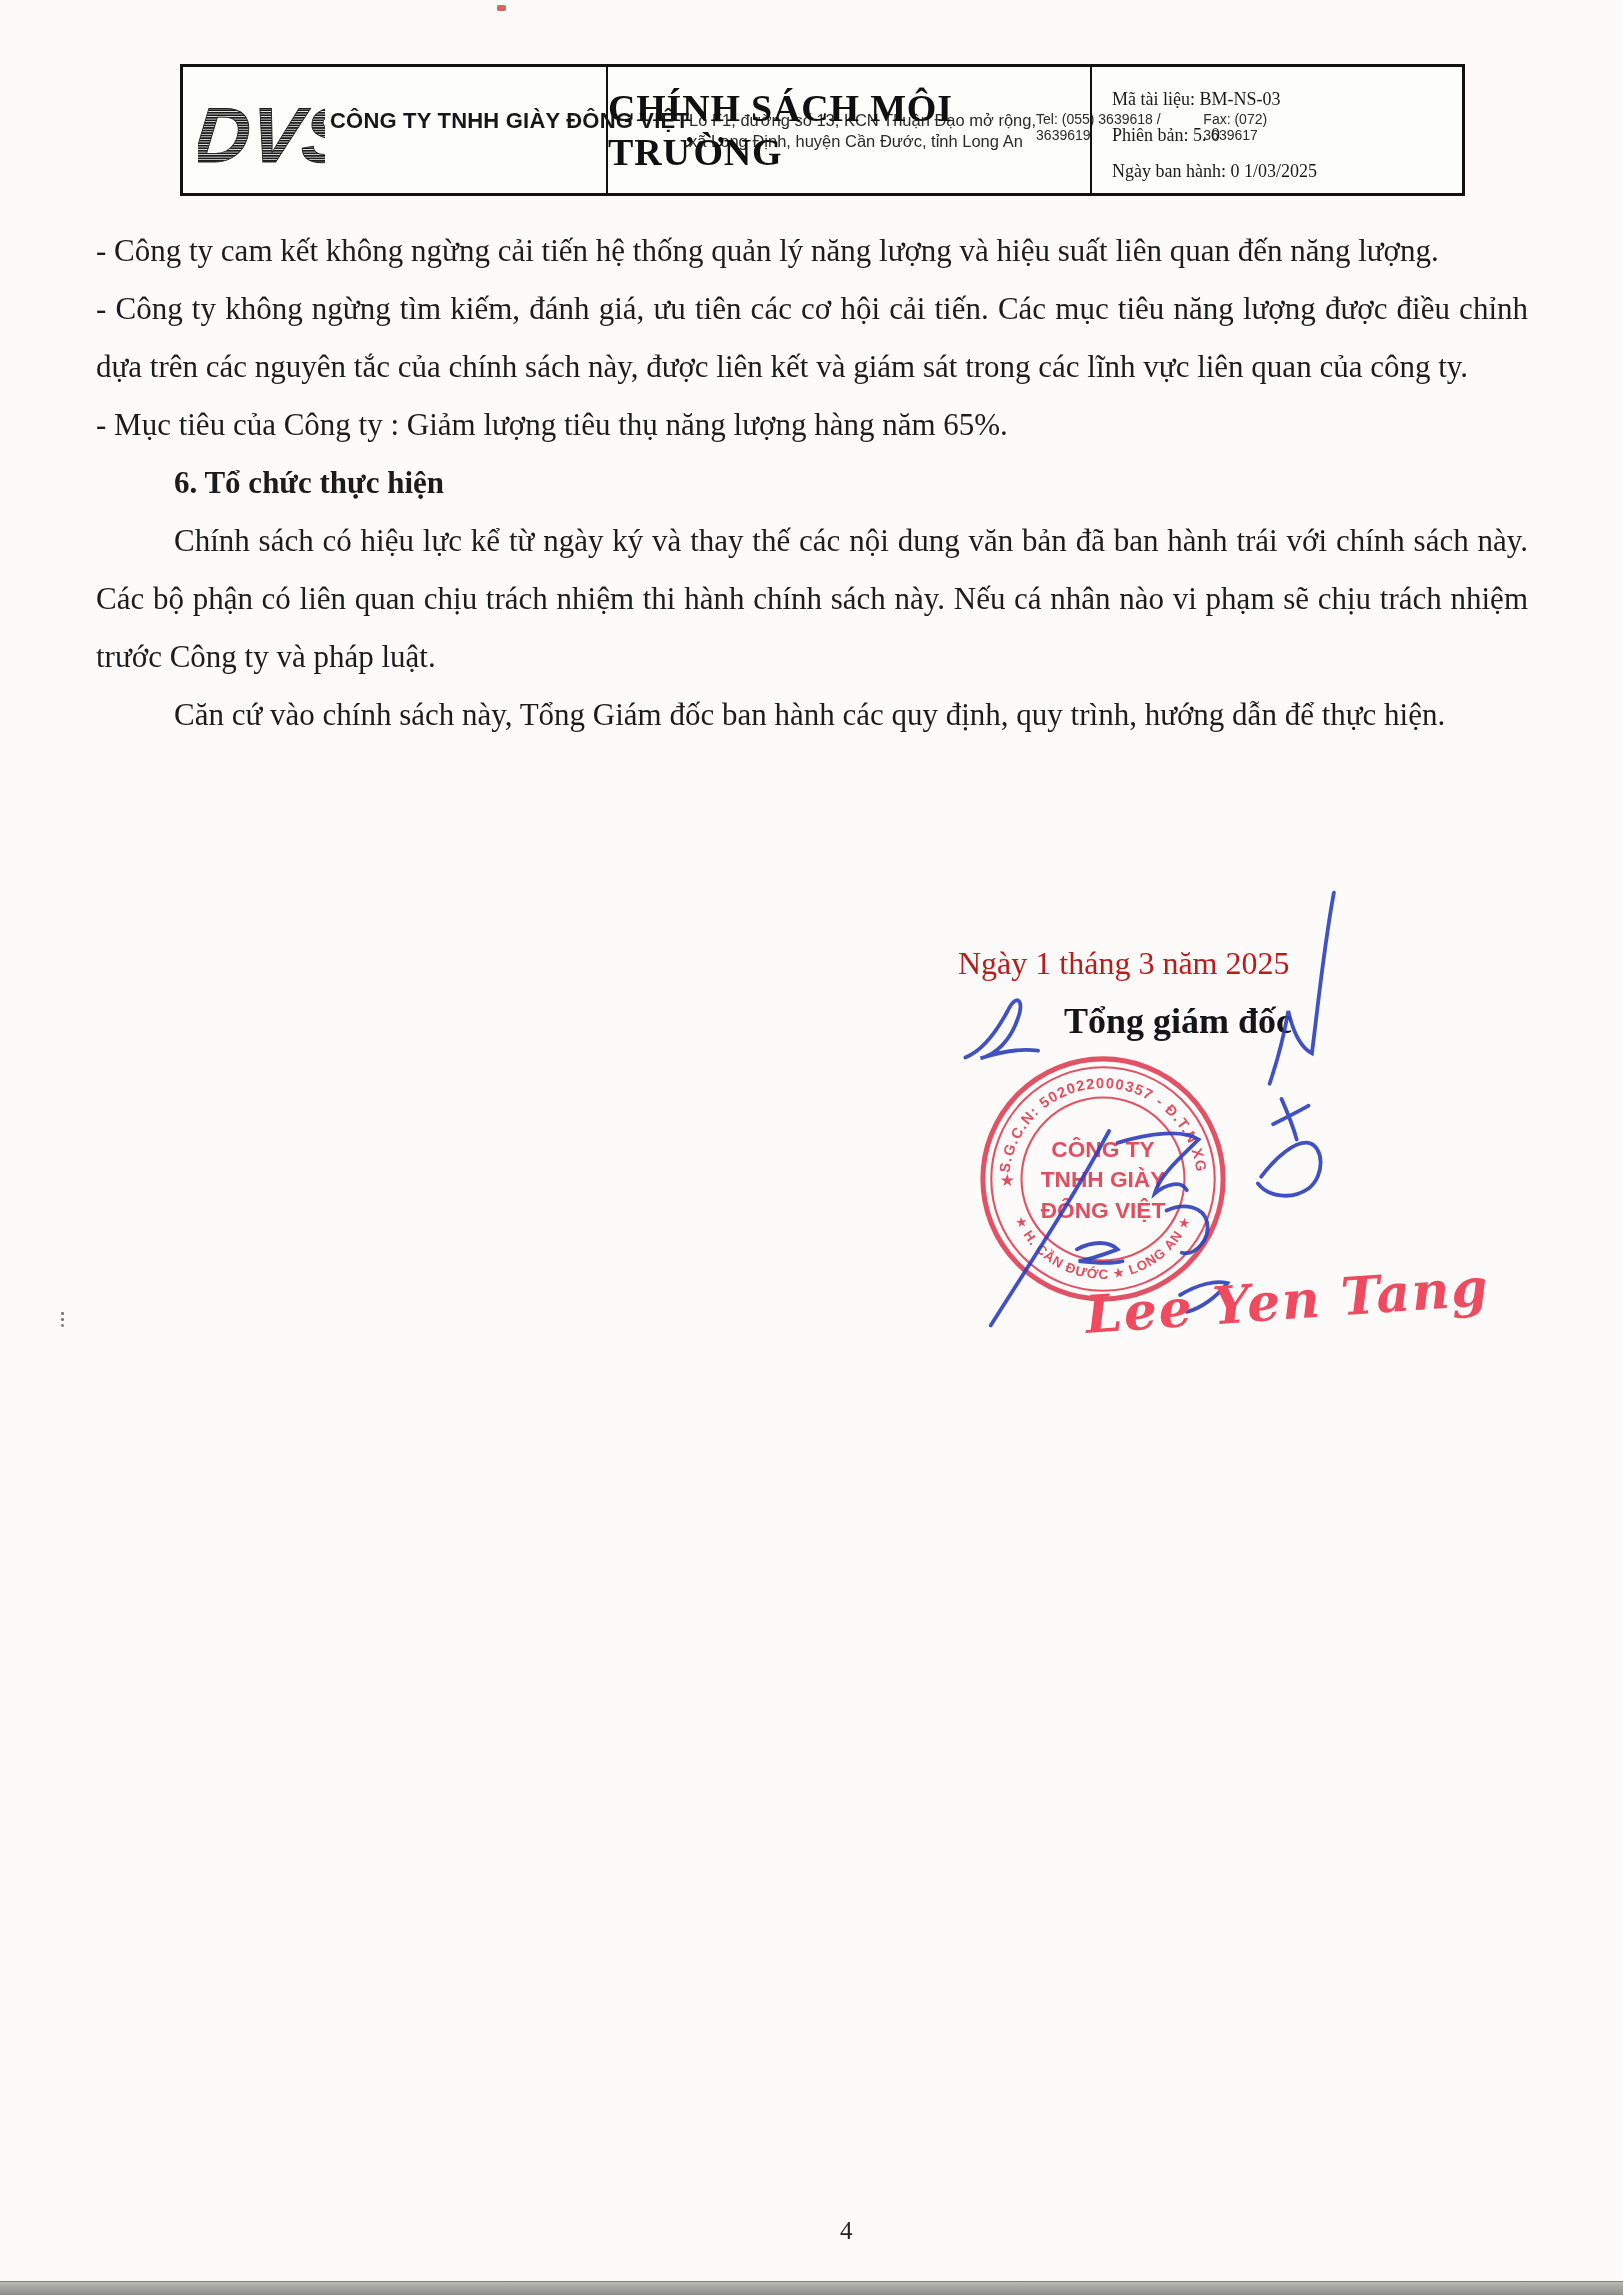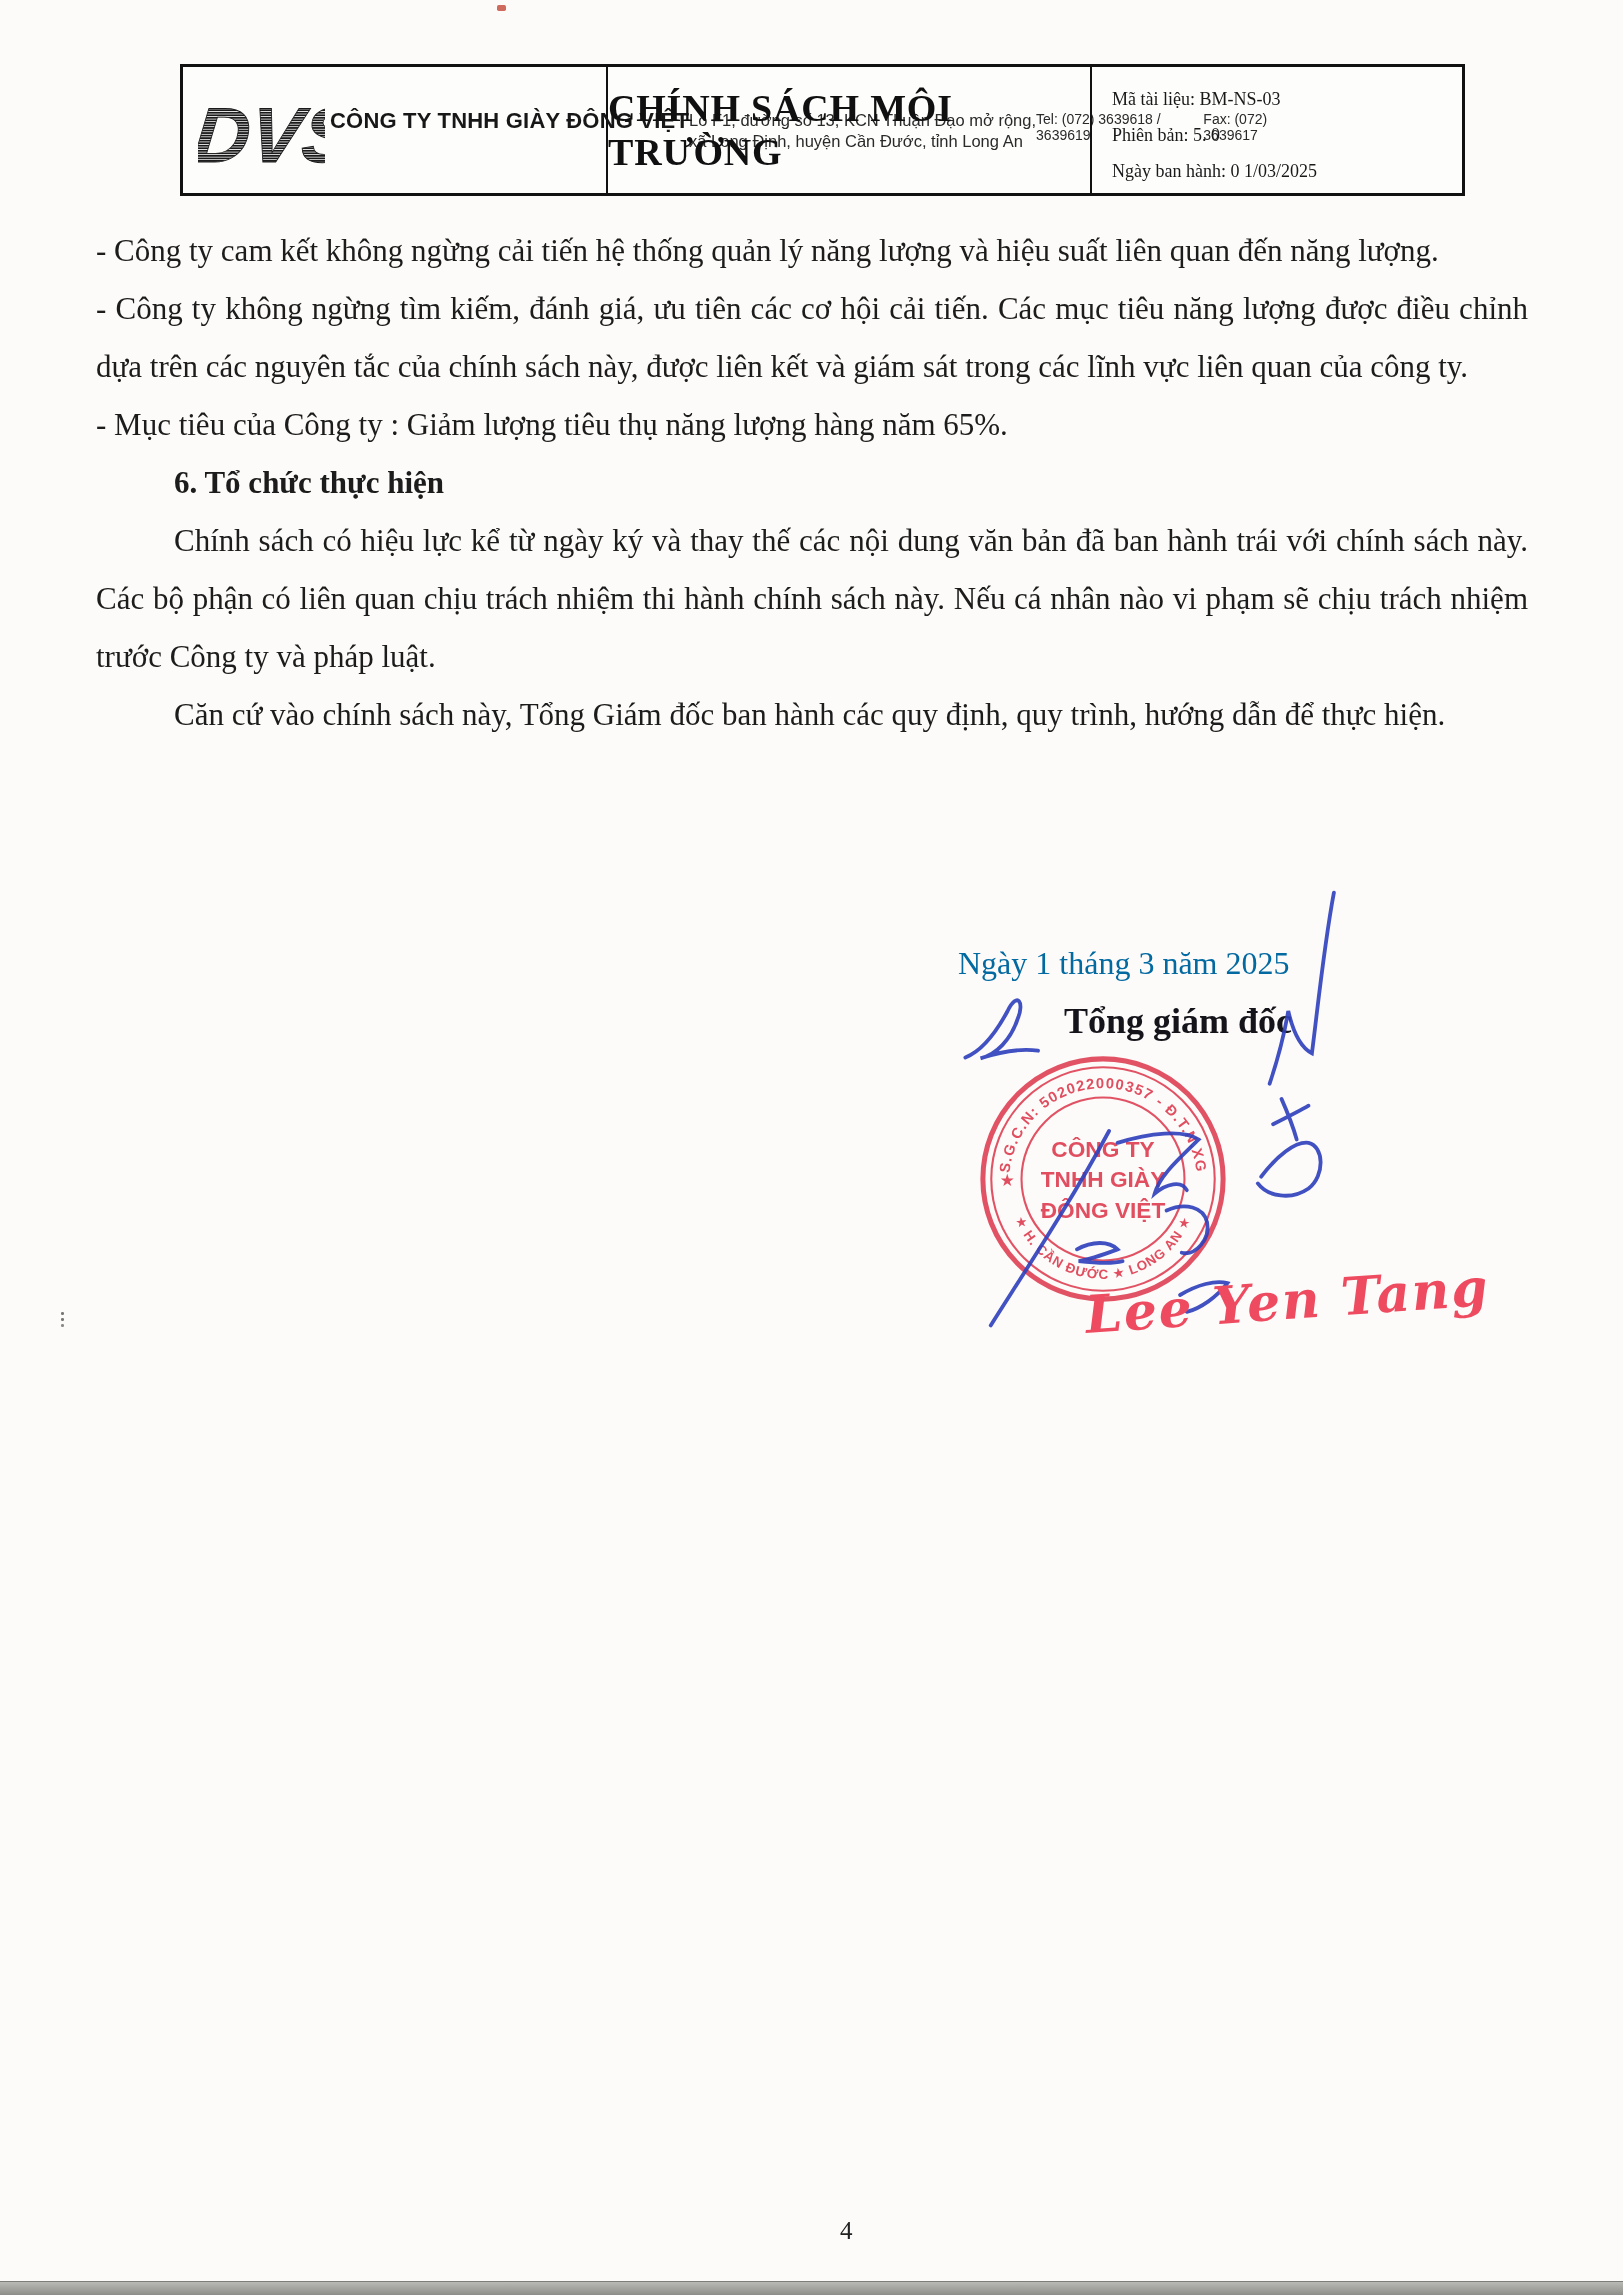--- a/index.html
+++ b/index.html
@@ -31,21 +31,21 @@
   .cell-info div{white-space:nowrap;}
   
   .bodytext{
     position:absolute;left:96px;top:222px;width:1432px;
     font-size:31px;line-height:58px;text-align:justify;color:#1c1c1c;
   }
   .para{margin:0;}
   .para.indent{text-indent:78px;}
   .sec-heading{margin:0 0 0 78px;font-weight:bold;text-align:left;}
   
-  .sig-date{position:absolute;left:958px;top:945px;font-size:32px;color:#0369a1;white-space:nowrap;}
+  .sig-date{position:absolute;left:958px;top:945px;font-size:32px;color:#b91c1c;white-space:nowrap;}
   .sig-title{position:absolute;left:1064px;top:1000px;font-size:36px;font-weight:bold;color:#14141a;white-space:nowrap;}
   .stamp{position:absolute;left:977px;top:1053px;width:252px;height:252px;}
   .ink{position:absolute;left:0;top:0;width:1623px;height:2295px;pointer-events:none;}
   .sig-name{
     position:absolute;left:1085px;top:1270px;
     font-family:"DejaVu Serif",serif;font-style:italic;font-weight:bold;
     font-size:52px;color:#ee4b60;transform:rotate(-4deg);white-space:nowrap;
     letter-spacing:1.7px;
   }
   
@@ -74,21 +74,21 @@
           <text x="2" y="92" font-family="Liberation Sans, sans-serif" font-weight="bold" font-size="92" font-style="italic" transform="skewX(-6)" fill="url(#hatch)" stroke="#1a1a1a" stroke-width="1">DVS</text>
         </svg>
       </div>
       <div class="logo-txt">
         <div class="company-name">CÔNG TY TNHH GIÀY ĐÔNG VIỆT</div>
         <div class="company-addr">
           <div>Lô F1, đường số 13, KCN Thuận Đạo mở rộng,</div>
           <div>xã Long Định, huyện Cần Đước, tỉnh Long An</div>
         </div>
         <div class="company-telfax">
-          <span>Tel: (072) 3639618 / 3639619</span>
+          <span>Tel: (055) 3639618 / 3639619</span>
           <span>Fax: (072) 3639617</span>
         </div>
       </div>
     </div>
     <div class="hdr-cell cell-title">
       <div class="doc-title">CHÍNH SÁCH MÔI TRƯỜNG</div>
     </div>
     <div class="hdr-cell cell-info">
       <div>Mã tài liệu: BM-NS-03</div>
       <div>Phiên bản: 5. 0</div>

